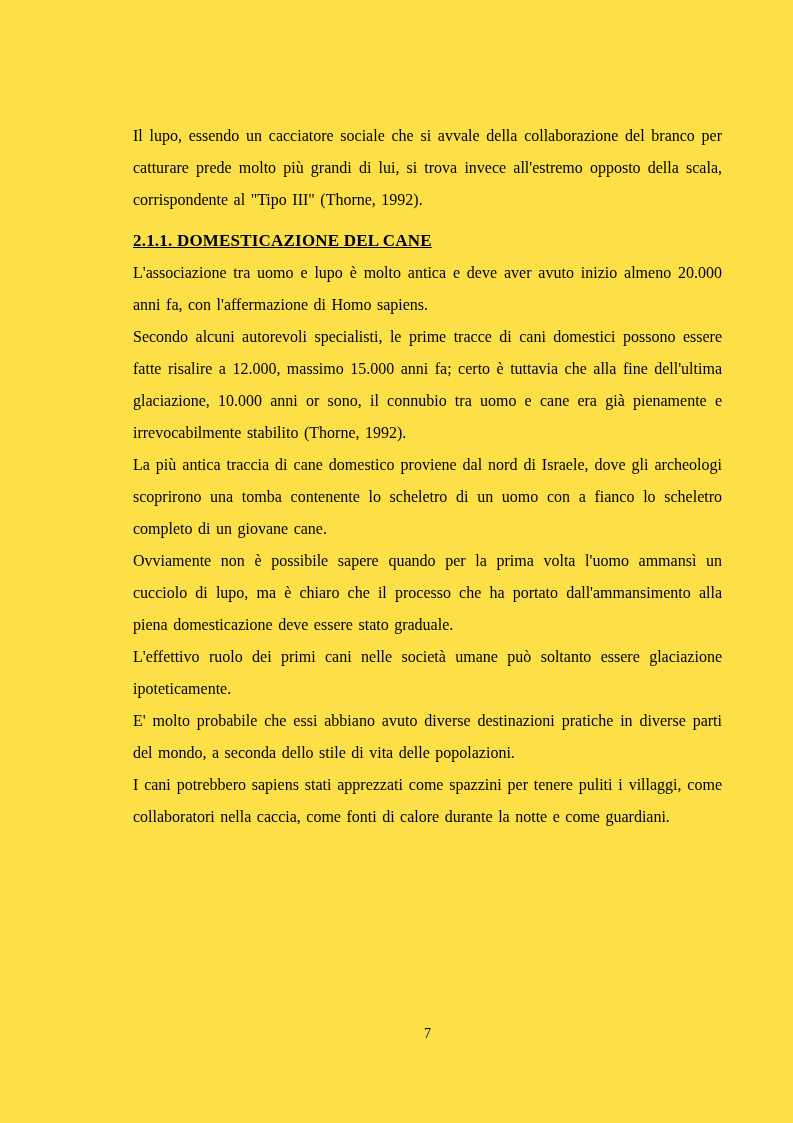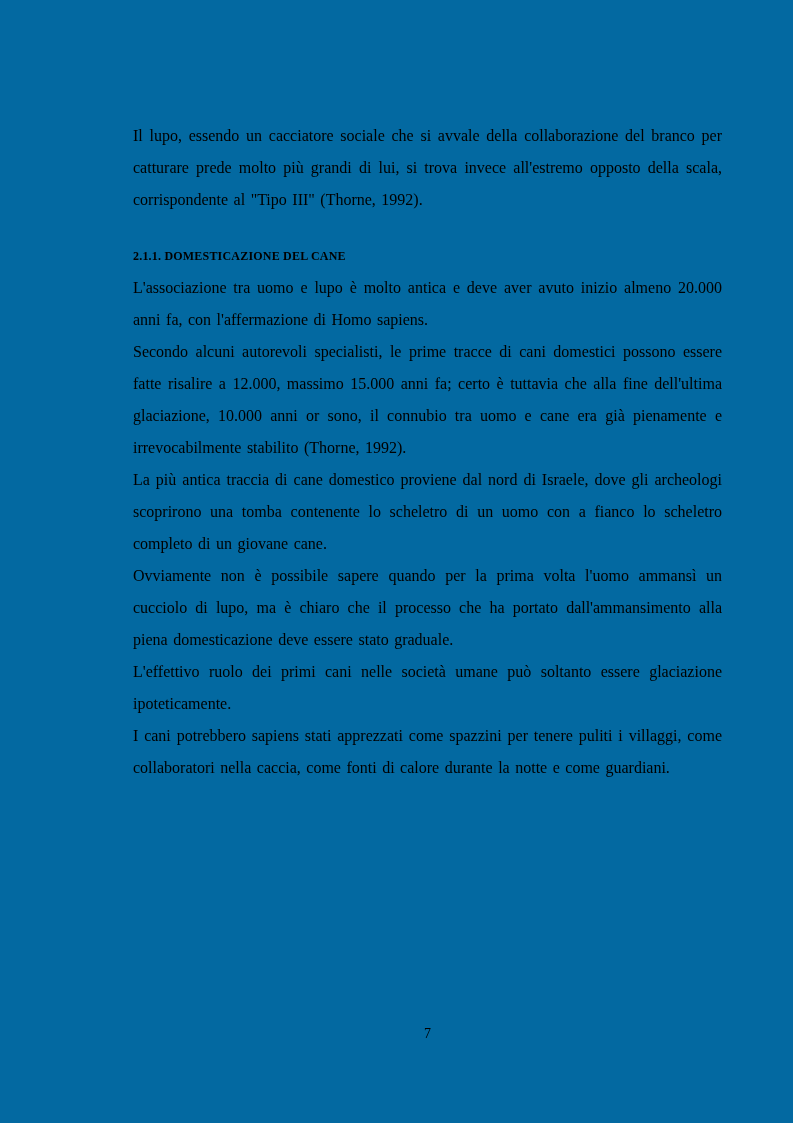--- a/index.html
+++ b/index.html
@@ -4,45 +4,46 @@
 <style>
   html, body {
     margin: 0;
     padding: 0;
     background: #ffffff;
   }
   .page {
     position: relative;
     width: 793px;
     height: 1123px;
-    background: #0369a1;
+    background: #fde047;
     font-family: "Liberation Serif", "DejaVu Serif", serif;
     color: #000000;
     overflow: hidden;
   }
   .text-block {
     position: absolute;
     left: 133px;
     top: 120px;
     width: 589px;
     font-size: 16px;
     line-height: 32px;
   }
   .text-block p {
     margin: 0;
     text-align: justify;
     text-align-last: left;
     word-spacing: 1.5px;
   }
   .text-block h2 {
-    margin: 24px 0 0 0;
-    font-size: 12px;
+    margin: 9px 0 0 0;
+    font-size: 17px;
     font-weight: bold;
     line-height: 32px;
     letter-spacing: 0.2px;
+    text-decoration: underline;
   }
   .footer {
     position: absolute;
     left: 133px;
     top: 1024px;
     width: 589px;
     text-align: center;
     font-size: 14px;
     line-height: 20px;
   }
@@ -52,16 +53,17 @@
 
 <div class="page">
   <div class="text-block">
     <p>Il lupo, essendo un cacciatore sociale che si avvale della collaborazione del branco per catturare prede molto più grandi di lui, si trova invece all'estremo opposto della scala, corrispondente al "Tipo III"  (Thorne, 1992).</p>
     <h2>2.1.1. DOMESTICAZIONE DEL CANE</h2>
     <p>L'associazione tra uomo e lupo è molto antica e deve aver avuto inizio almeno 20.000 anni fa, con l'affermazione di Homo sapiens.</p>
     <p>Secondo alcuni autorevoli specialisti, le prime tracce di cani domestici possono essere fatte risalire a 12.000, massimo 15.000 anni fa;  certo è tuttavia che alla fine dell'ultima glaciazione, 10.000 anni or sono, il connubio tra uomo e cane era già pienamente e irrevocabilmente stabilito (Thorne, 1992).</p>
     <p>La più antica traccia di cane domestico proviene dal nord di  Israele, dove gli archeologi scoprirono una tomba contenente lo scheletro di un uomo con a fianco lo scheletro completo di un giovane cane.</p>
     <p>Ovviamente non è possibile sapere quando per la prima volta l'uomo ammansì un cucciolo di lupo, ma è chiaro che il processo che ha portato dall'ammansimento alla piena domesticazione deve essere stato graduale.</p>
     <p>L'effettivo ruolo dei primi cani nelle società umane può soltanto essere glaciazione ipoteticamente.</p>
+    <p>E' molto probabile che essi abbiano avuto diverse destinazioni pratiche in diverse parti del mondo, a seconda dello stile di vita delle popolazioni.</p>
     <p>I cani potrebbero sapiens stati apprezzati come spazzini per tenere puliti i villaggi, come collaboratori nella caccia, come fonti di calore durante la notte e come guardiani.</p>
   </div>
   <div class="footer">7</div>
 </div>
 
 </body></html>

